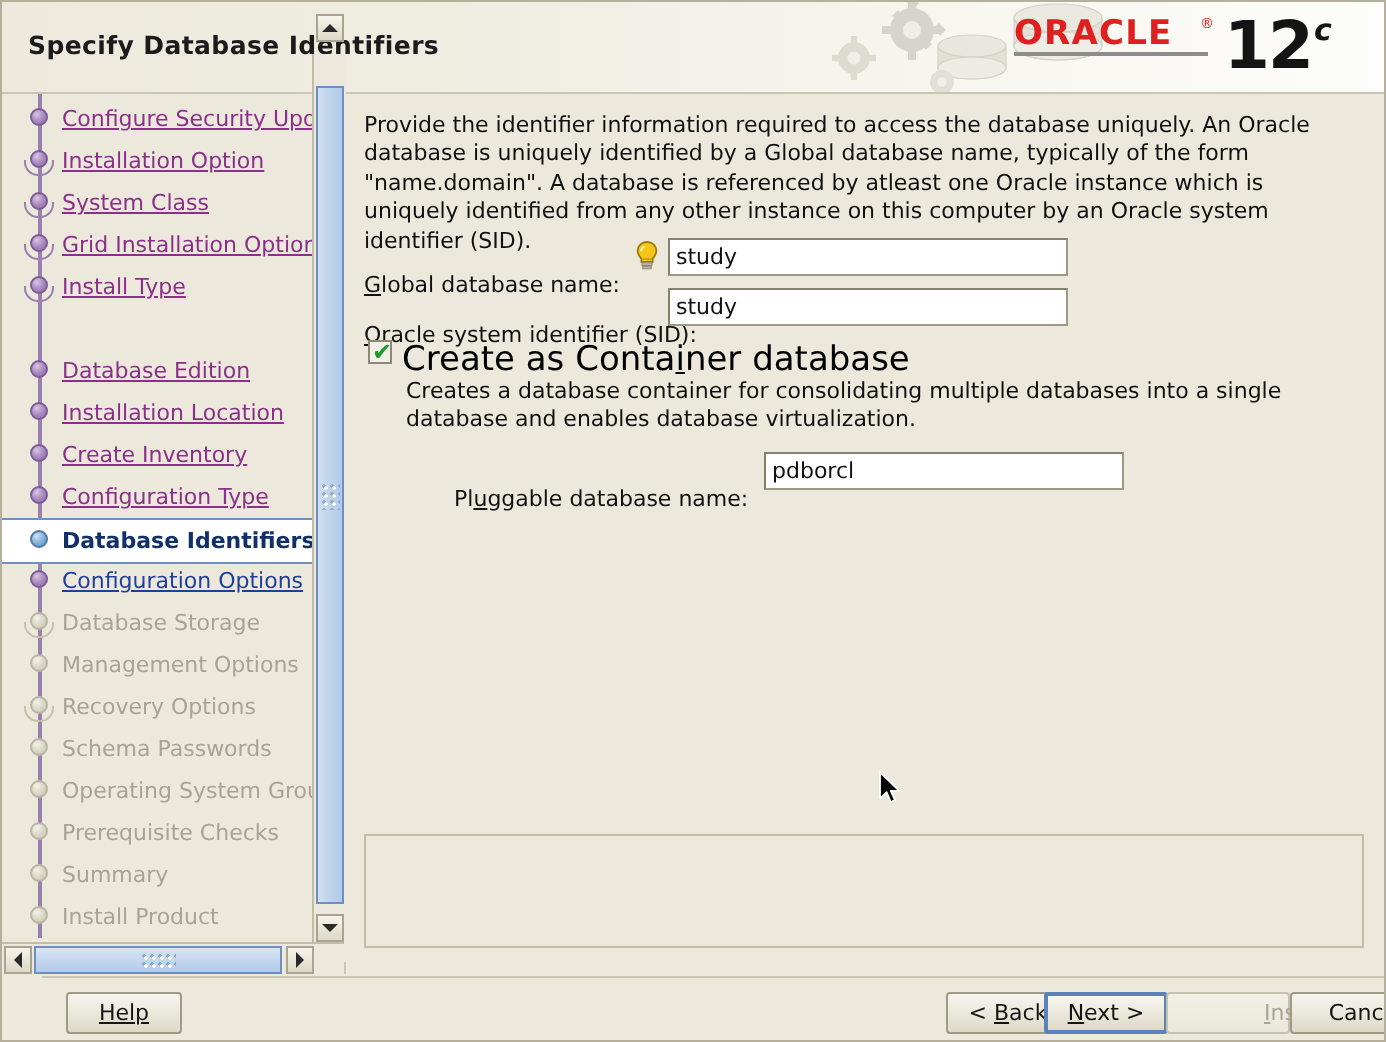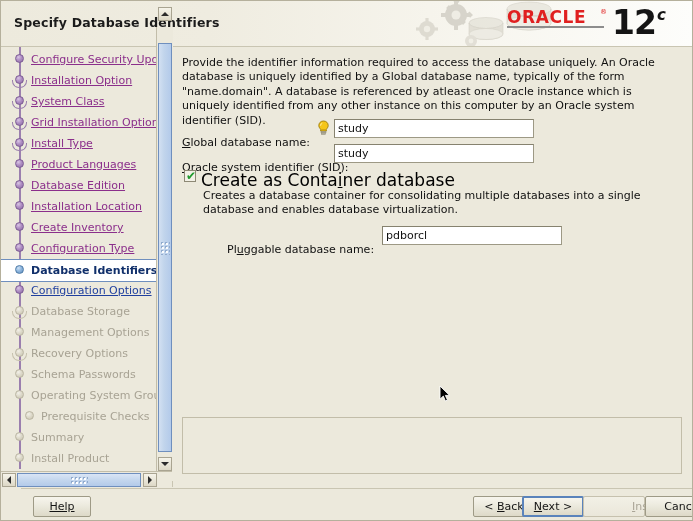--- a/index.html
+++ b/index.html
@@ -516,26 +516,20 @@
         </span>
         <span class="label">Grid Installation Options</span>
       </div>
       <div class="step done" style="top: 86px;">
         <span class="node">
           <span class="legs"></span>
           <span class="bulb"></span>
         </span>
         <span class="label">Install Type</span>
       </div>
-      <div class="step done" style="top: 107px;">
-        <span class="node">
-          <span class="bulb"></span>
-        </span>
-        <span class="label">Product Languages</span>
-      </div>
       <div class="step done" style="top: 128px;">
         <span class="node">
           <span class="bulb"></span>
         </span>
         <span class="label">Database Edition</span>
       </div>
       <div class="step done" style="top: 149px;">
         <span class="node">
           <span class="bulb"></span>
         </span>
@@ -590,21 +584,21 @@
           <span class="bulb dim"></span>
         </span>
         <span class="label">Recovery Options</span>
       </div>
       <div class="step disabled" style="top: 338px;">
         <span class="node">
           <span class="bulb dim"></span>
         </span>
         <span class="label">Operating System Groups</span>
       </div>
-      <div class="step disabled" style="top: 359px; margin-left: 10px;">
+      <div class="step disabled" style="top: 359px;">
         <span class="node">
           <span class="bulb dim"></span>
         </span>
         <span class="label">Prerequisite Checks</span>
       </div>
       <div class="step disabled" style="top: 380px;">
         <span class="node">
           <span class="bulb dim"></span>
         </span>
         <span class="label">Summary</span>

